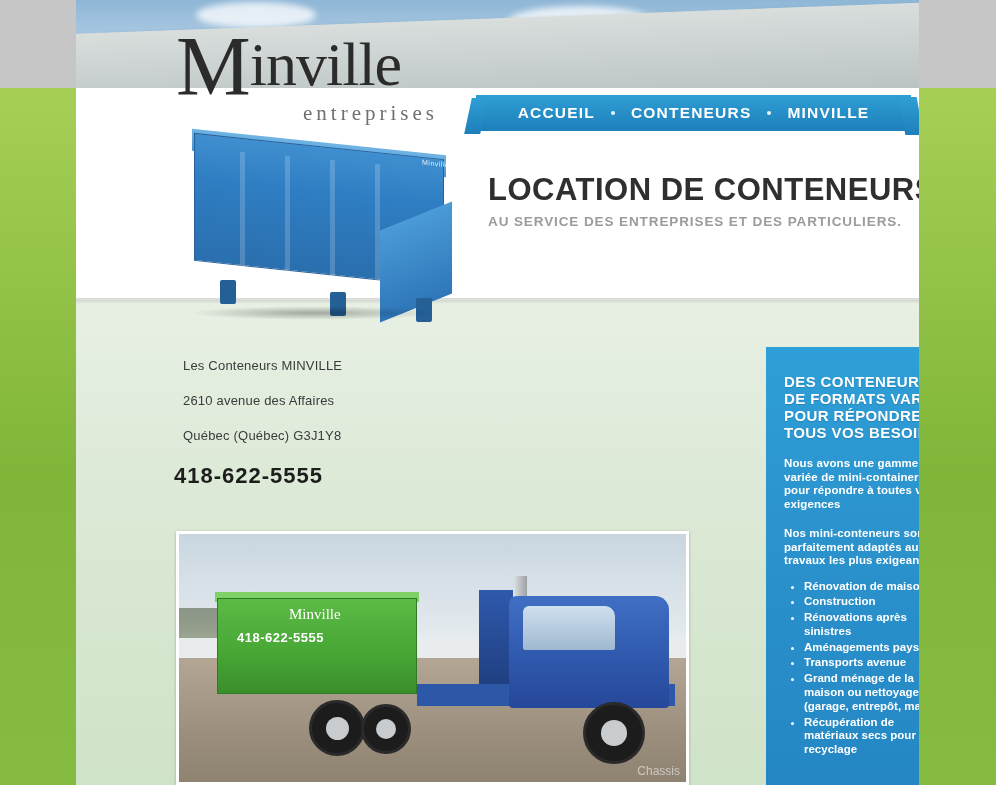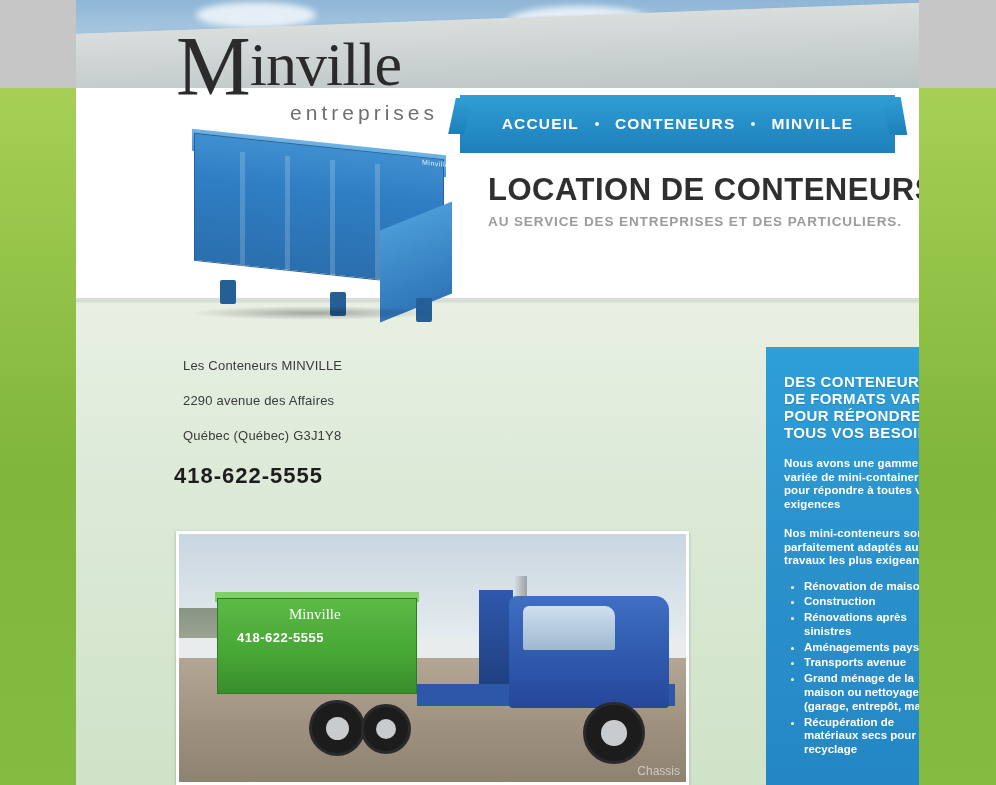--- a/index.html
+++ b/index.html
@@ -98,34 +98,34 @@
     line-height: 62px;
     white-space: nowrap;
   }
   .logo-word .cap {
     font-size: 84px;
     line-height: 62px;
     position: relative;
     top: 10px;
   }
   .logo-sub {
-    font-family: Liberation Sans, sans-serif;
+    font-family: Liberation Serif, serif;
     font-size: 21px;
     letter-spacing: 4px;
     color: #6f6f6f;
     text-align: right;
     width: 262px;
     margin-top: 6px;
   }
 
   
   .nav-band {
     position: absolute;
-    left: 384px; top: 95px;
-    width: 435px; height: 58px;
+    left: 400px; top: 95px;
+    width: 435px; height: 36px;
     background: linear-gradient(to bottom, #2f9ed4, #1d7fbb);
     z-index: 7;
   }
   .nav-band:before {
     content:"";
     position:absolute; left:-8px; top:3px; width: 16px; height: 36px;
     background: linear-gradient(to bottom, #2f9ed4, #1d7fbb);
     transform: skewX(-12deg);
   }
   .nav-band:after {
@@ -431,21 +431,21 @@
     <div class="bin-shadow"></div>
   </div>
 
   <div class="hero-text">
     <div class="hero-title">LOCATION DE CONTENEURS</div>
     <div class="hero-sub">AU SERVICE DES ENTREPRISES ET DES PARTICULIERS.</div>
   </div>
 
   <div class="left-col">
     <div class="addr-line">Les Conteneurs MINVILLE</div>
-    <div class="addr-line">2290 avenue des Affaires</div>
+    <div class="addr-line">2610 avenue des Affaires</div>
     <div class="addr-line">Québec (Québec) G3J1Y8</div>
     <div class="left-phone">418-622-5555</div>
   </div>
 
   <div class="truck-photo">
     <div class="sky-far"></div>
     <div class="tree-line"></div>
     <div class="snow-ground"></div>
     <div class="gravel"></div>
 

